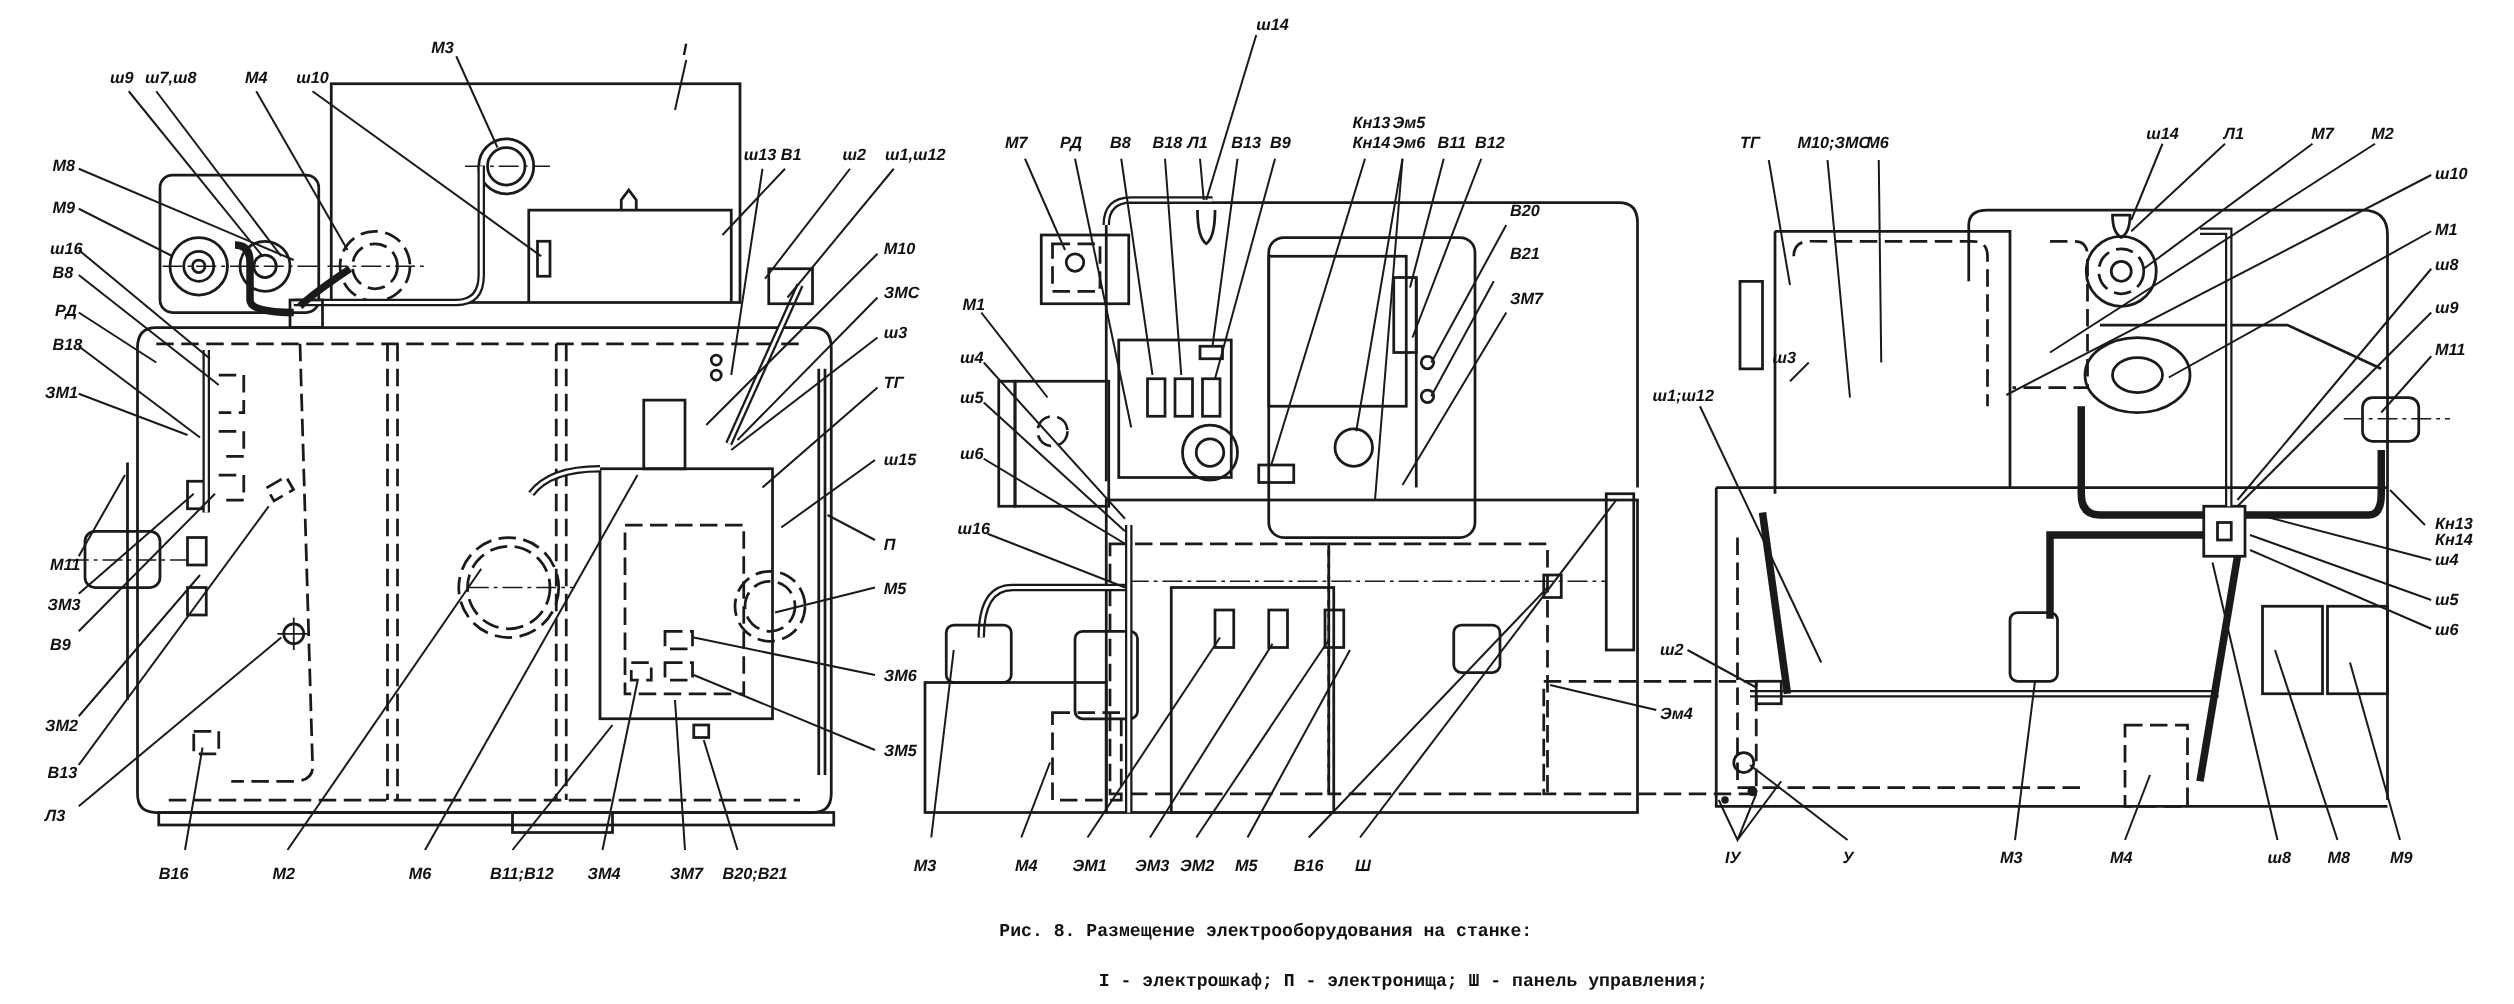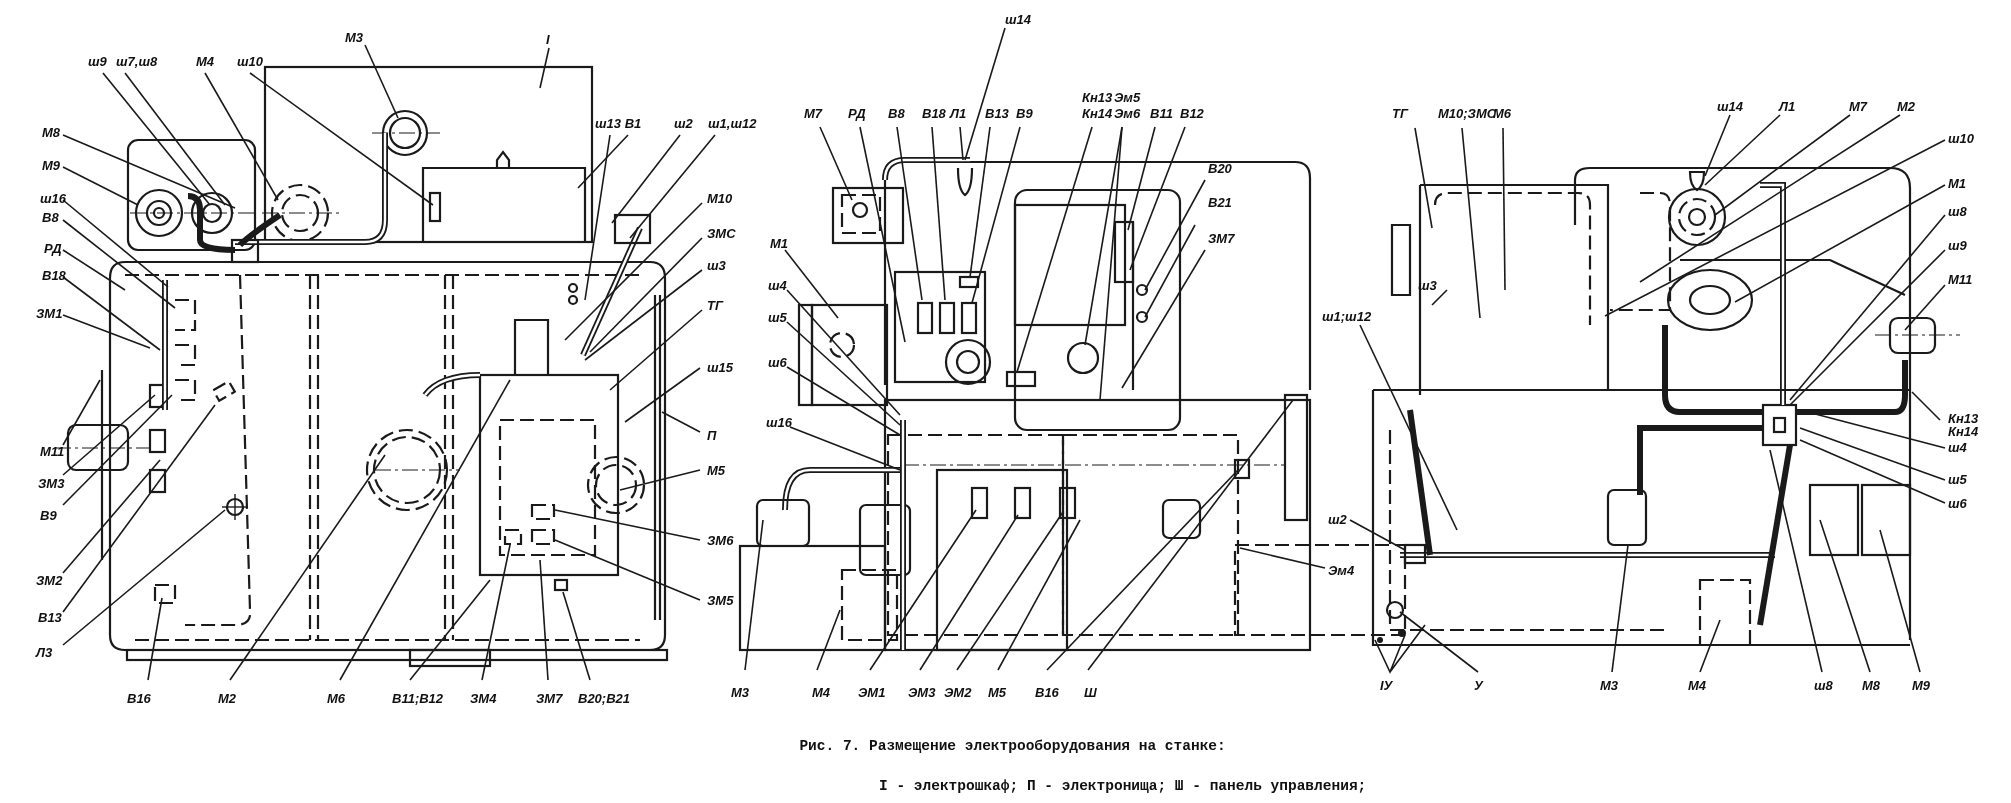--- a/index.html
+++ b/index.html
@@ -383,16 +383,16 @@
     <line class="leader" x1="1822" y1="672" x2="1770" y2="450"></line>
     <text class="lbl" x="1814" y="690">ш8</text>
     <line class="leader" x1="1870" y1="672" x2="1820" y2="520"></line>
     <text class="lbl" x="1862" y="690">М8</text>
     <line class="leader" x1="1920" y1="672" x2="1880" y2="530"></line>
     <text class="lbl" x="1912" y="690">М9</text>
   </g>
 </svg>
 
 <div id="caption">
-  <span>Рис. 7. Размещение электрооборудования на станке:</span>
+  <span>Рис. 8. Размещение электрооборудования на станке:</span>
   <span class="indent">I - электрошкаф; П - электронища; Ш - панель управления;</span>
   
 </div>
 
 </body></html>

